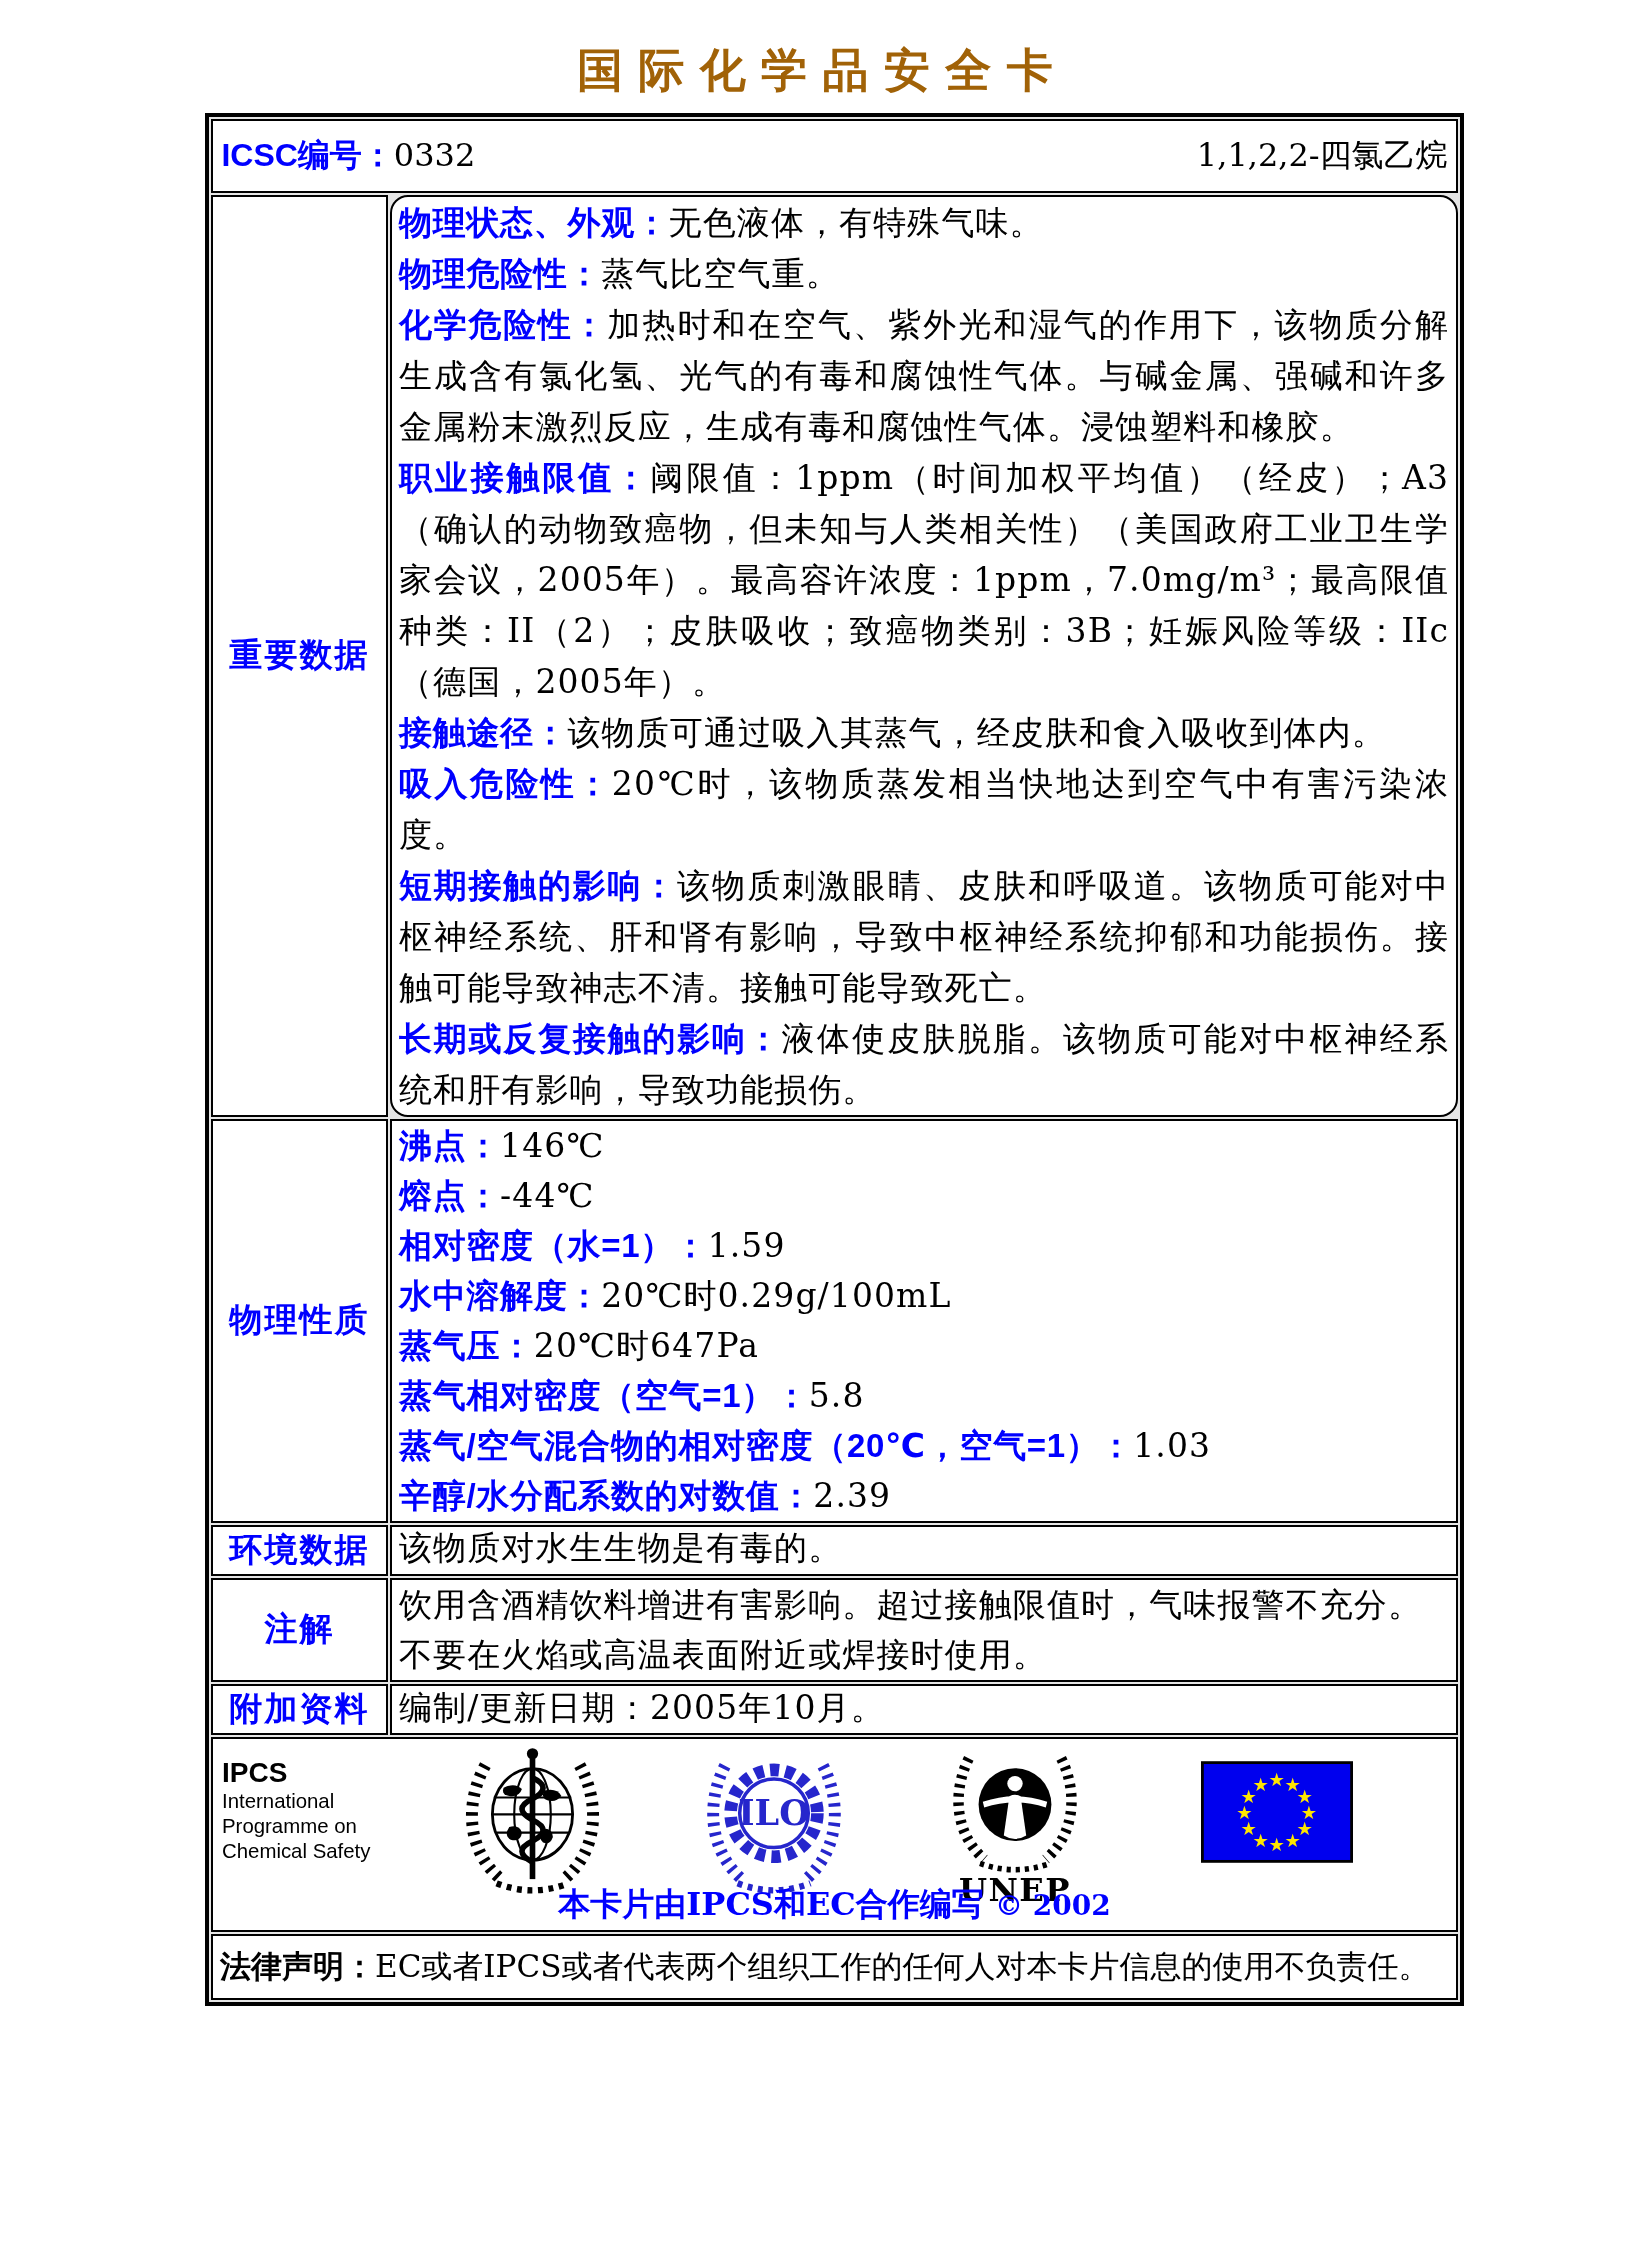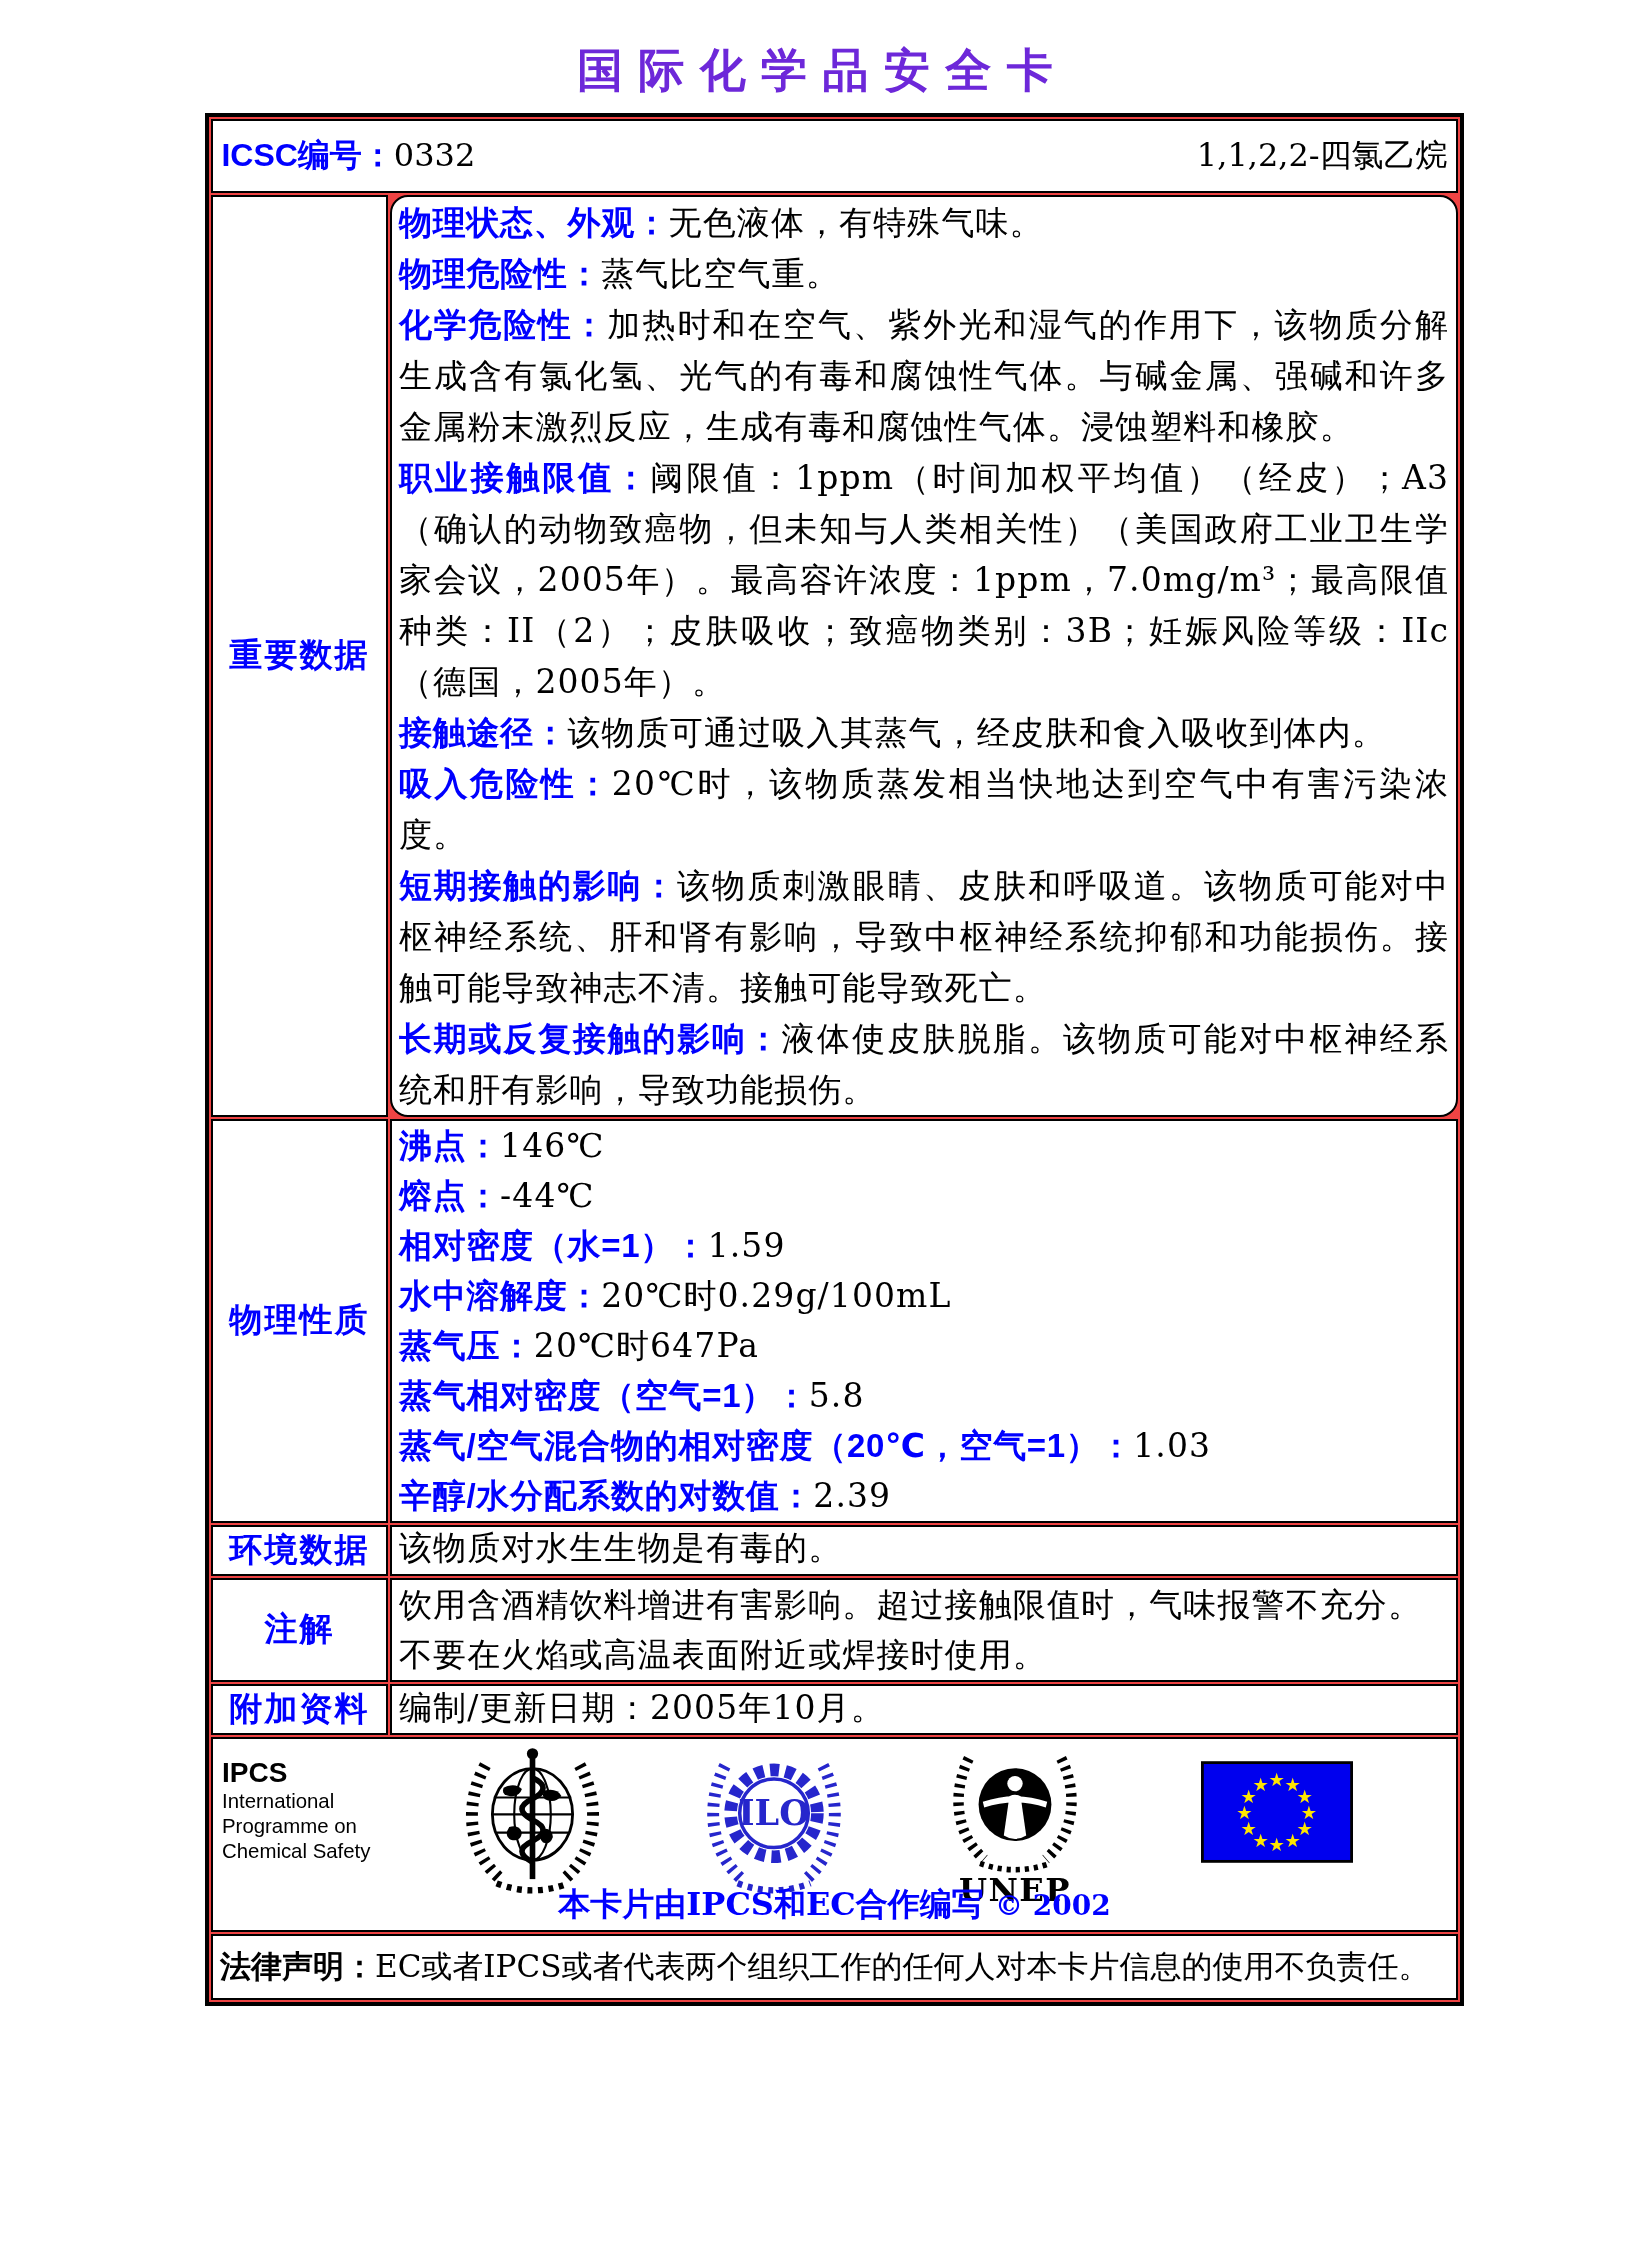--- a/index.html
+++ b/index.html
@@ -8,35 +8,35 @@
     width: 1645px;
     height: 2250px;
     background: #ffffff;
     font-family: "DejaVu Serif", "Liberation Serif", serif;
     color: #000000;
     overflow: hidden;
   }
   .doc-title {
     padding-top: 41px;
     text-align: center;
-    color: #6d28d9;
+    color: #a16207;
     font-weight: bold;
     font-size: 46px;
     letter-spacing: 15.4px;
     line-height: 59px;
     font-family: "DejaVu Serif", serif;
   }
   table.card {
     margin: 12.6px 0 0 205px;
     width: 1259px;
     table-layout: fixed;
     border-collapse: separate;
     border-spacing: 2.8px;
     border: 4.2px solid #000000;
-    background: #ef4444;
+    background: #e5e5e5;
   }
   td { box-sizing: border-box; border: 2.1px solid #000000; background:#ffffff; overflow: hidden; }
 
   
   td.hdr { height: 74px; padding: 0 8.4px; font-size: 32px; line-height: 69px; white-space: nowrap; }
   .hdr-right { float: right; font-family: "DejaVu Serif", serif; }
   .blue-lbl {
     color: #0000ff;
     font-weight: bold;
     font-family: "Liberation Sans", "DejaVu Sans", sans-serif;

